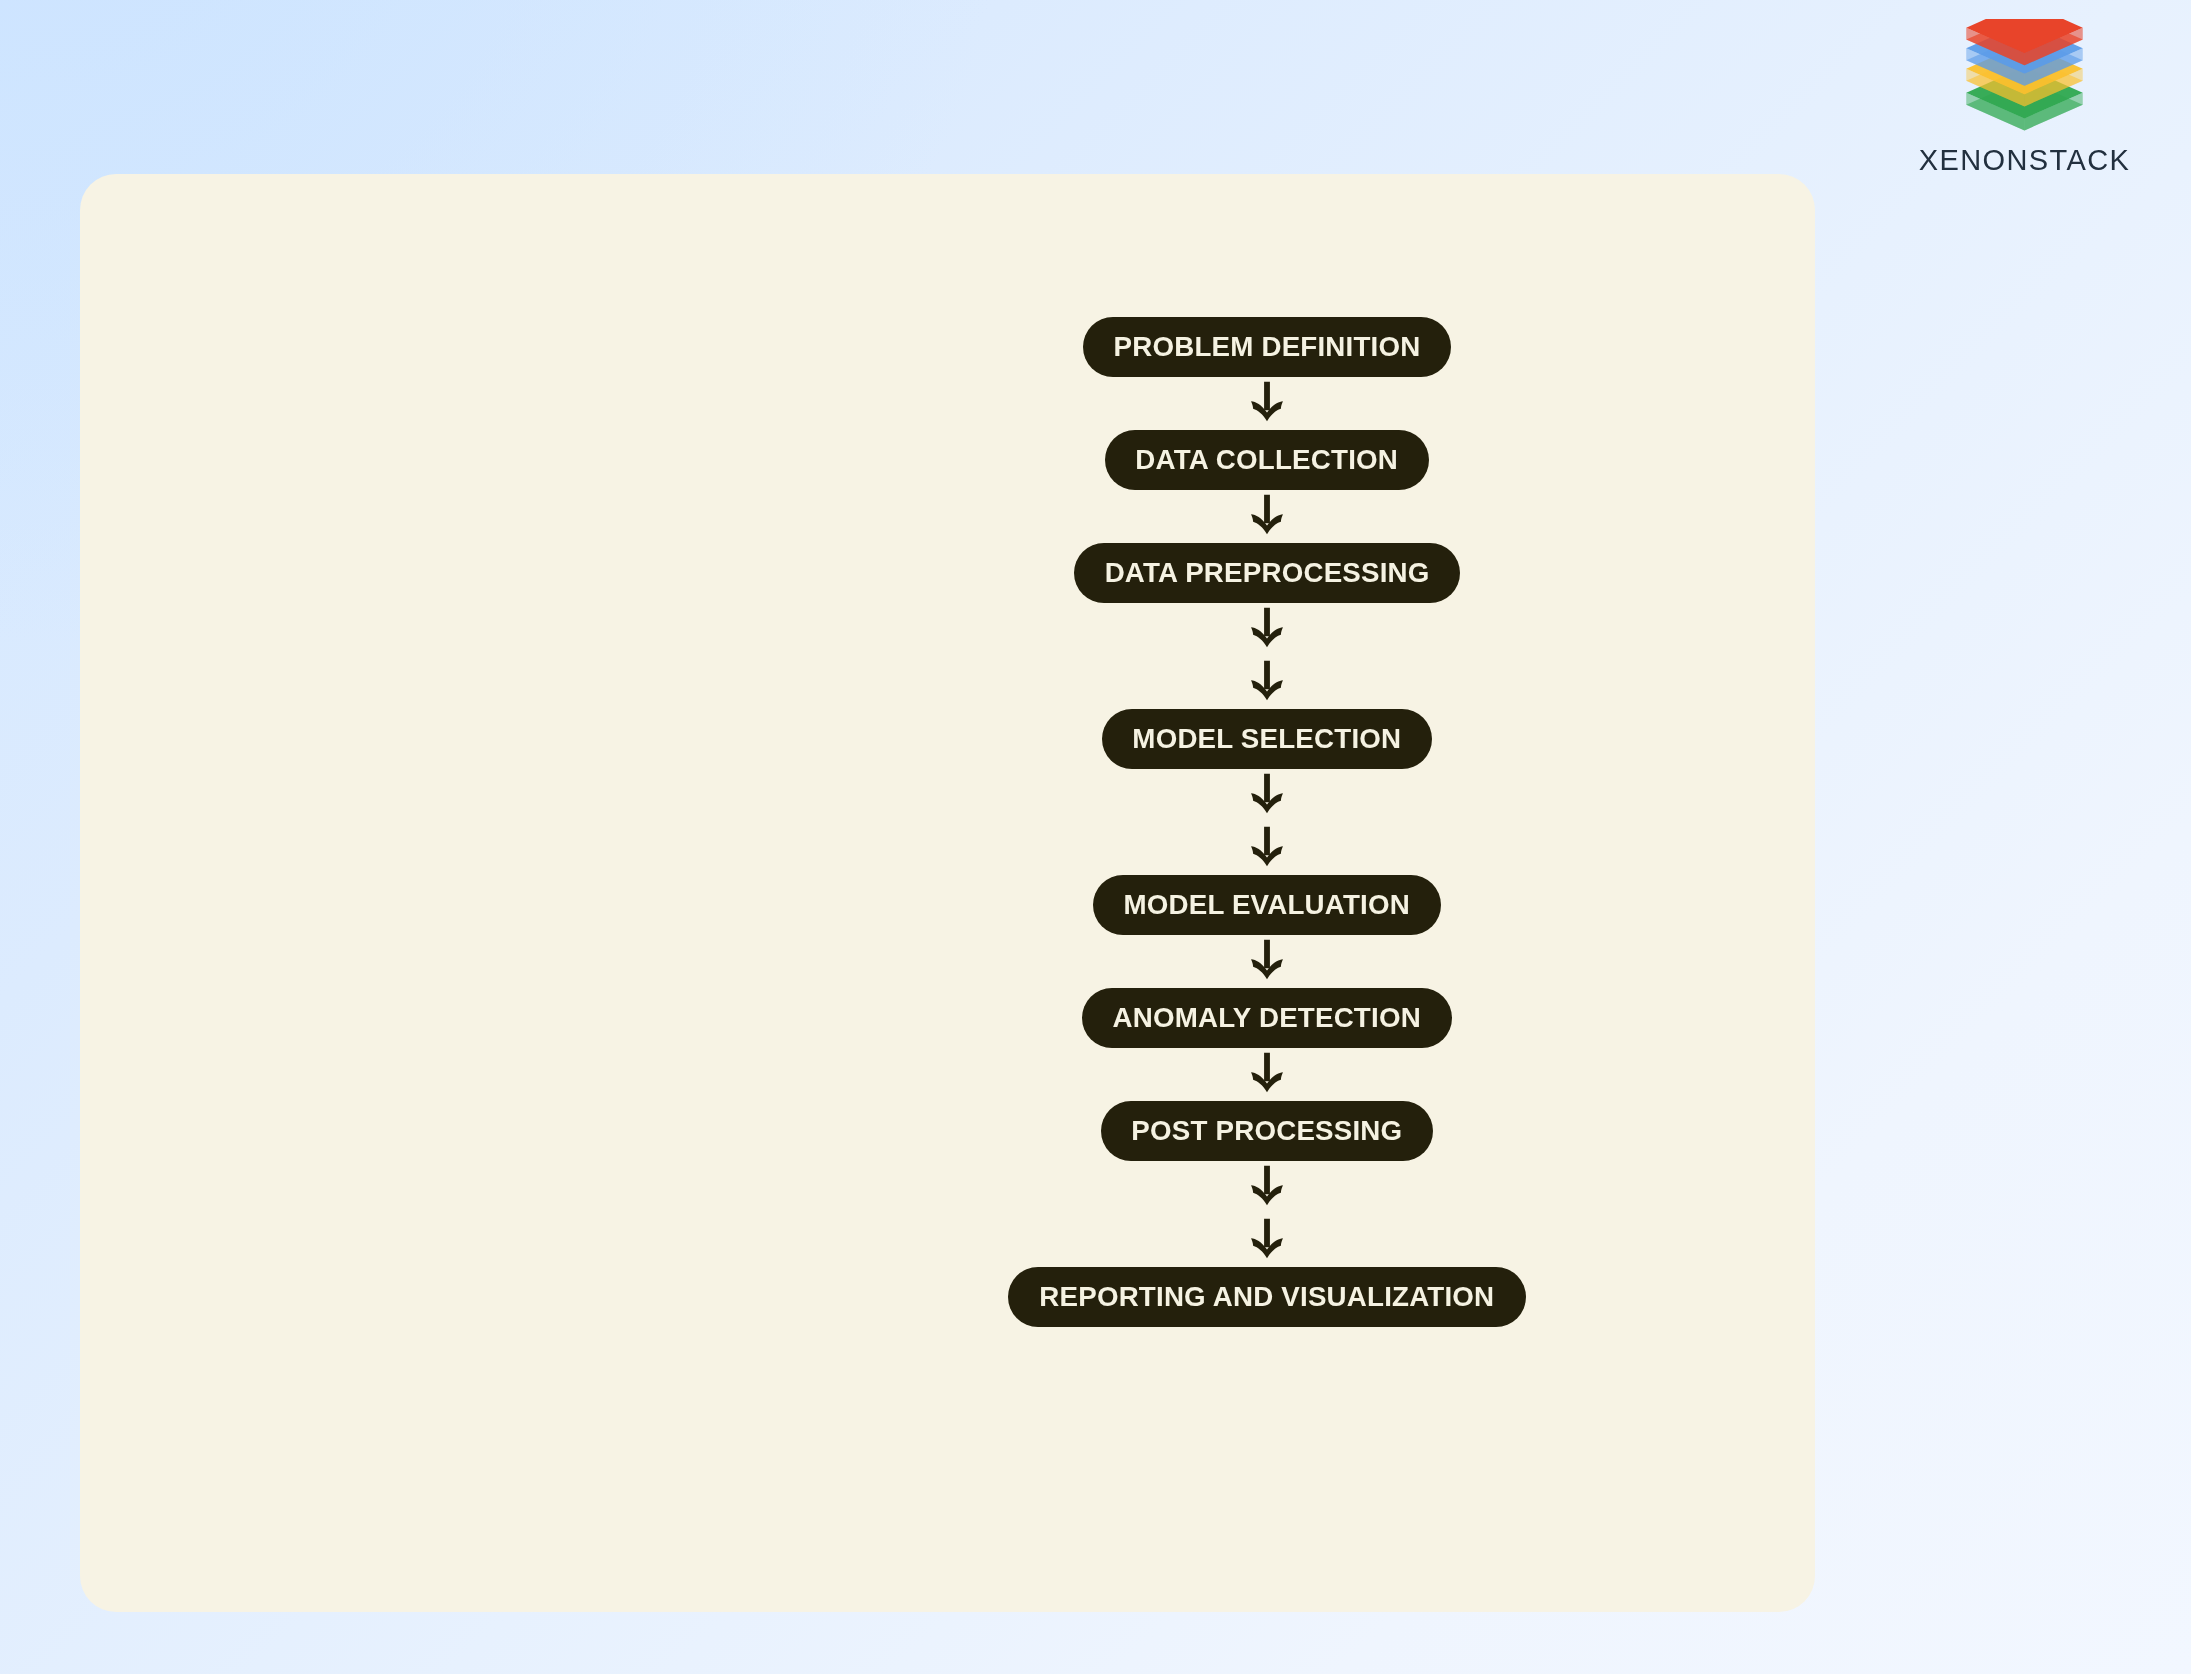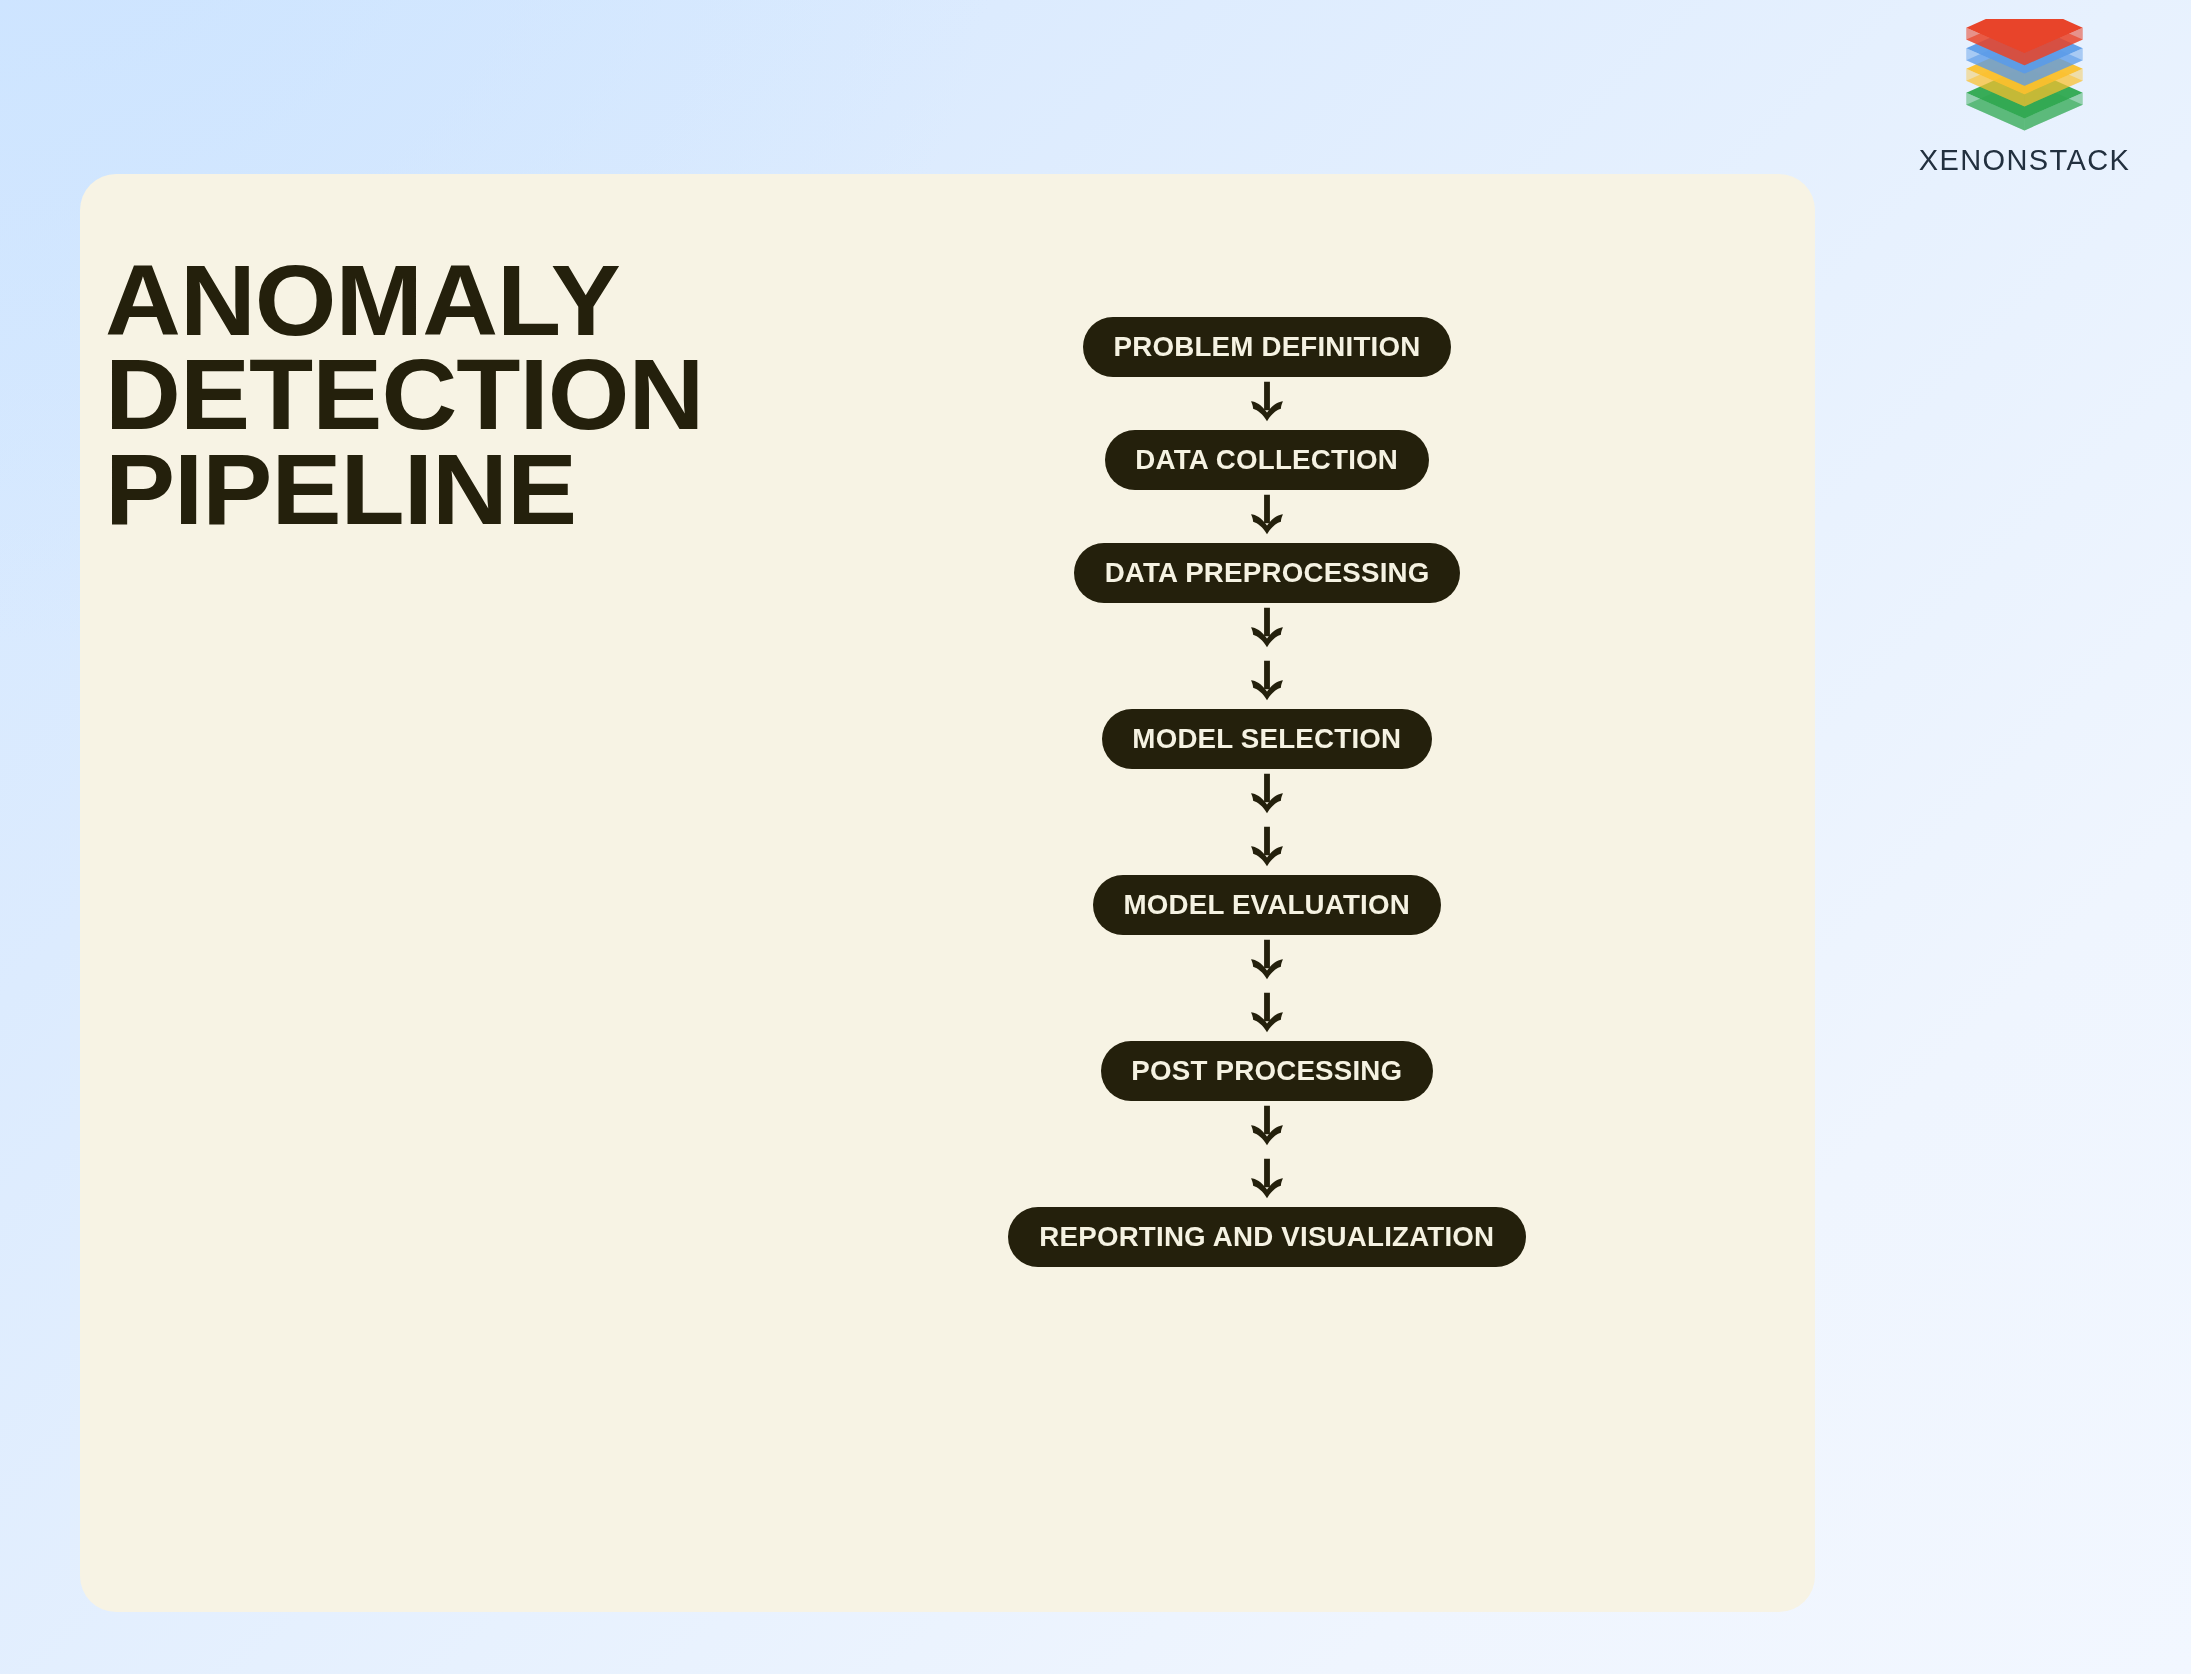--- a/index.html
+++ b/index.html
@@ -158,25 +158,20 @@
           <path d="M80 -6 L148 24 L80 54 L12 24 Z" fill="#E8442A" opacity="0.70"></path>
           <path d="M80 -20 L148 10 L80 40 L12 10 Z" fill="#E8442A" opacity="1"></path>
         </g>
       </svg>
     </div>
     <div class="brand-name">XENONSTACK</div>
   </div>
 
   <div class="card"></div>
 
-  <div class="title-block">
-    <span class="title-line">ANOMALY</span>
-    <span class="title-line">DETECTION</span>
-    <span class="title-line">PIPELINE</span>
-  </div>
 
   <div class="pipeline" id="pipeline">
       <div class="step" style="background: rgb(36, 32, 12);">
         <span class="step-label" style="color: rgb(245, 242, 226);">PROBLEM DEFINITION</span>
       </div>
       <div class="connector">
         <svg width="48" height="48" viewBox="0 0 56 56" aria-hidden="true">
           <path d="M24.6 2 h6.8 v33.2 h-6.8 z" fill="#24200C"></path>
           <path d="M9.4 24.8 c5.6 0.6 12.0 4.0 18.6 13.0 c6.6 -9.0 13.0 -12.4 18.6 -13.0 c-1.4 3.0 -2.2 5.6 -2.4 8.6 c-5.6 1.6 -11.4 6.4 -16.2 14.6 c-4.8 -8.2 -10.6 -13.0 -16.2 -14.6 c-0.2 -3.0 -1.0 -5.6 -2.4 -8.6 z" fill="#24200C"></path>
         </svg>
@@ -222,20 +217,23 @@
       </div>
       <div class="step" style="background: rgb(36, 32, 12);">
         <span class="step-label" style="color: rgb(245, 242, 226);">MODEL EVALUATION</span>
       </div>
       <div class="connector">
         <svg width="48" height="48" viewBox="0 0 56 56" aria-hidden="true">
           <path d="M24.6 2 h6.8 v33.2 h-6.8 z" fill="#24200C"></path>
           <path d="M9.4 24.8 c5.6 0.6 12.0 4.0 18.6 13.0 c6.6 -9.0 13.0 -12.4 18.6 -13.0 c-1.4 3.0 -2.2 5.6 -2.4 8.6 c-5.6 1.6 -11.4 6.4 -16.2 14.6 c-4.8 -8.2 -10.6 -13.0 -16.2 -14.6 c-0.2 -3.0 -1.0 -5.6 -2.4 -8.6 z" fill="#24200C"></path>
         </svg>
       </div>
+      <div class="step" style="background: rgb(36, 32, 12);">
+        <span class="step-label" style="color: rgb(245, 242, 226);">ANOMALY DETECTION</span>
+      </div>
       <div class="connector">
         <svg width="48" height="48" viewBox="0 0 56 56" aria-hidden="true">
           <path d="M24.6 2 h6.8 v33.2 h-6.8 z" fill="#24200C"></path>
           <path d="M9.4 24.8 c5.6 0.6 12.0 4.0 18.6 13.0 c6.6 -9.0 13.0 -12.4 18.6 -13.0 c-1.4 3.0 -2.2 5.6 -2.4 8.6 c-5.6 1.6 -11.4 6.4 -16.2 14.6 c-4.8 -8.2 -10.6 -13.0 -16.2 -14.6 c-0.2 -3.0 -1.0 -5.6 -2.4 -8.6 z" fill="#24200C"></path>
         </svg>
       </div>
       <div class="step" style="background: rgb(36, 32, 12);">
         <span class="step-label" style="color: rgb(245, 242, 226);">POST PROCESSING</span>
       </div>
       <div class="connector">

